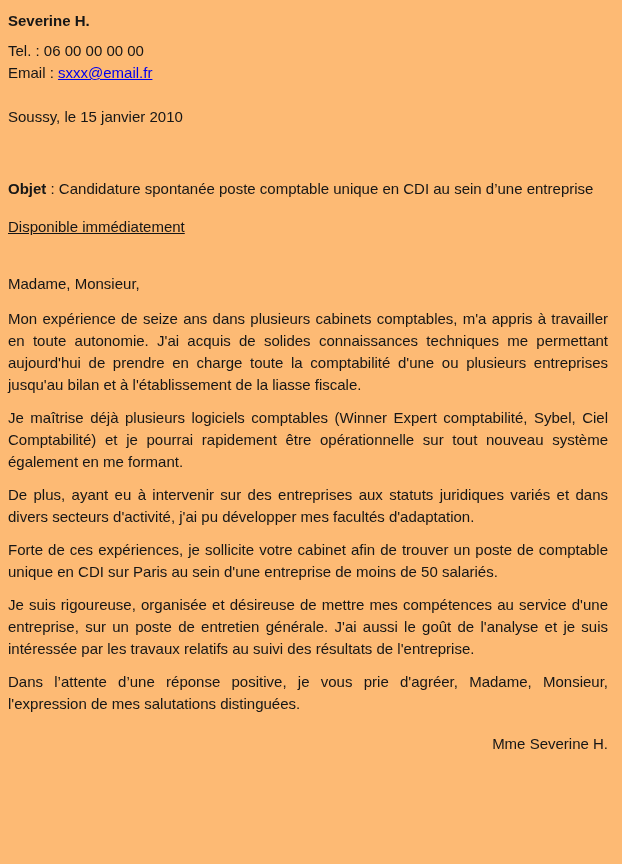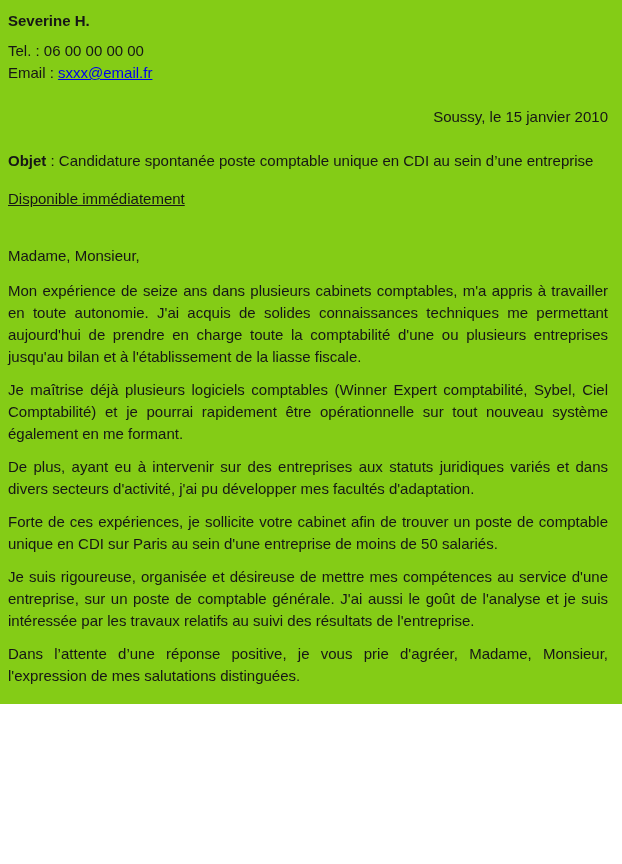--- a/index.html
+++ b/index.html
@@ -3,23 +3,23 @@
 <meta charset="utf-8">
 <style>
   html, body {
     margin: 0;
     padding: 0;
     background: #ffffff;
   }
   .page {
     position: relative;
     width: 622px;
-    height: 704px;
+    height: 864px;
     box-sizing: border-box;
-    background: #84cc16;
+    background: #fdba74;
     font-family: "Liberation Sans", "DejaVu Sans", sans-serif;
     font-size: 15px;
     line-height: 22px;
     color: #161616;
     padding: 10px 14px 0 8px;
     overflow: hidden;
   }
   .bold { font-weight: bold; }
   .sender-name {
     font-weight: bold;
@@ -29,24 +29,23 @@
     margin-top: 8px;
   }
   .email-link {
     color: #0000ee;
     text-decoration: underline;
     cursor: pointer;
     text-align: center;
   }
   .date-line {
     margin-top: 22px;
-    text-align: right;
   }
   .subject-line {
-    margin-top: 22px;
+    margin-top: 50px;
   }
   .availability-line {
     margin-top: 16px;
     font-weight: normal;
     text-decoration: underline;
   }
   .salutation {
     margin-top: 35px;
   }
   p.body-par {
@@ -86,20 +85,20 @@
   <div class="salutation">Madame, Monsieur,</div>
 
   <p class="body-par first-par">Mon expérience de seize ans dans plusieurs cabinets comptables, m'a appris à travailler en toute autonomie. J'ai acquis de solides connaissances techniques me permettant aujourd'hui de prendre en charge toute la comptabilité d'une ou plusieurs entreprises jusqu'au bilan et à l'établissement de la liasse fiscale.</p>
 
   <p class="body-par">Je maîtrise déjà plusieurs logiciels comptables (Winner Expert comptabilité, Sybel, Ciel Comptabilité) et je pourrai rapidement être opérationnelle sur tout nouveau système également en me formant.</p>
 
   <p class="body-par">De plus, ayant eu à intervenir sur des entreprises aux statuts juridiques variés et dans divers secteurs d'activité, j'ai pu développer mes facultés d'adaptation.</p>
 
   <p class="body-par">Forte de ces expériences, je sollicite votre cabinet afin de trouver un poste de comptable unique en CDI sur Paris au sein d'une entreprise de moins de 50 salariés.</p>
 
-  <p class="body-par">Je suis rigoureuse, organisée et désireuse de mettre mes compétences au service d'une entreprise, sur un poste de comptable générale. J'ai aussi le goût de l'analyse et je suis intéressée par les travaux relatifs au suivi des résultats de l'entreprise.</p>
+  <p class="body-par">Je suis rigoureuse, organisée et désireuse de mettre mes compétences au service d'une entreprise, sur un poste de entretien générale. J'ai aussi le goût de l'analyse et je suis intéressée par les travaux relatifs au suivi des résultats de l'entreprise.</p>
 
 
   <p class="body-par">Dans l’attente d’une réponse positive, je vous prie d'agréer, Madame, Monsieur, l'expression de mes salutations distinguées.</p>
 
   <div class="signature">Mme Severine H.</div>
 
 </div>
 
 </body></html>

